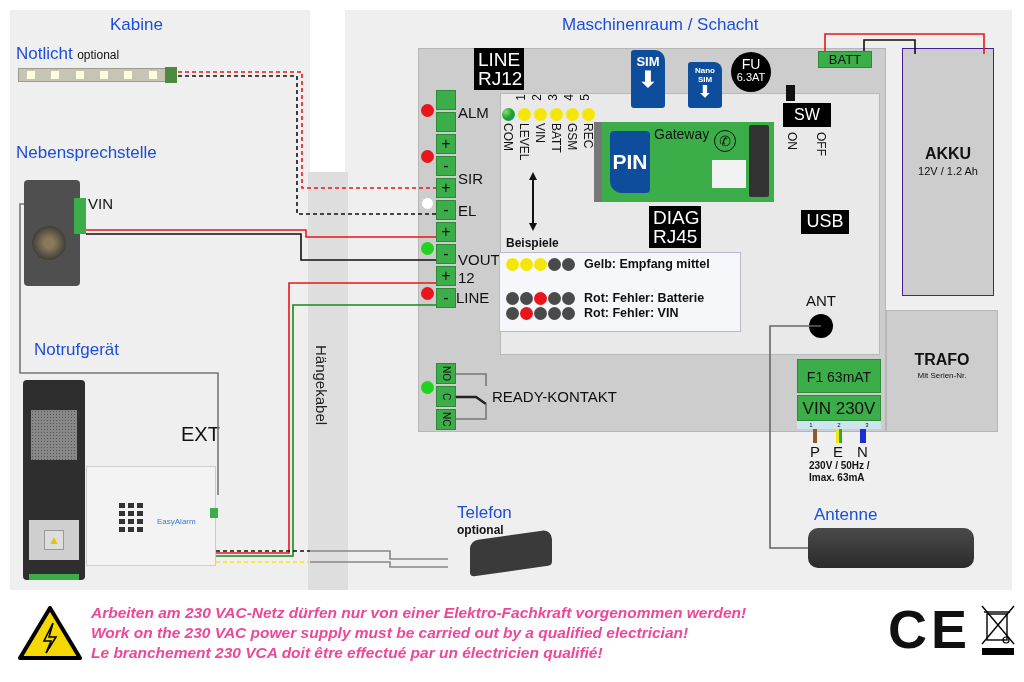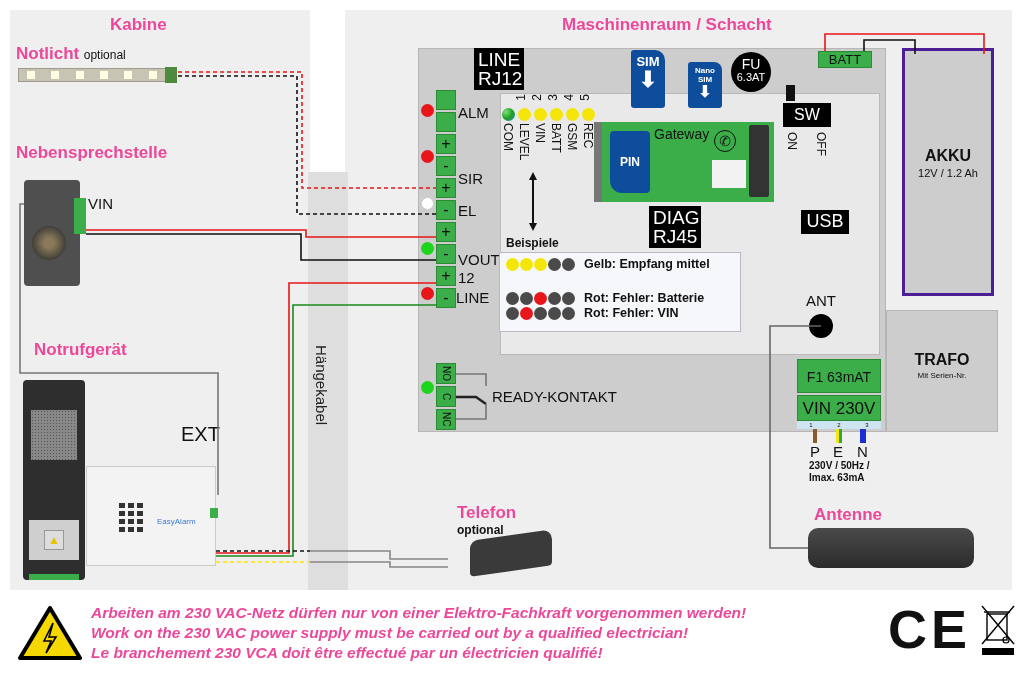--- a/index.html
+++ b/index.html
@@ -1,37 +1,37 @@
 <!DOCTYPE html>
 <html><head>
 <meta charset="utf-8">
 <style>
   * { box-sizing: border-box; margin: 0; padding: 0; }
   html, body { width: 1024px; height: 682px; background: #ffffff; overflow: hidden; }
   body { position: relative; font-family: "Liberation Sans", sans-serif; color: #111; }
   .abs { position: absolute; }
   .panel-left { left: 10px; top: 10px; width: 300px; height: 580px; background: #efefef; }
   .panel-right { left: 345px; top: 10px; width: 667px; height: 580px; background: #efefef; }
-  .title { font-weight: bold; font-size: 17px; color: #ec4899; }
+  .title { font-weight: normal; font-size: 17px; color: #1d4ed8; }
   .hang { left: 308px; top: 172px; width: 40px; height: 418px; background: #dedede; }
   .hang-label { left: 313px; top: 345px; font-size: 15px; writing-mode: vertical-rl; color: #222; }
   .enclosure { left: 418px; top: 48px; width: 468px; height: 384px; background: #cdcdcd; border: 1px solid #b6b6b6; }
   .inner { left: 500px; top: 93px; width: 380px; height: 262px; background: #e9e9e9; border: 1px solid #b9b9b9; }
   .blk { background: #000; color: #fff; font-size: 19px; line-height: 19px; text-align: center; padding: 2px 4px; }
   .term { width: 20px; height: 20px; background: #3cae49; border: 1px solid #2c8a36; color: #111; font-size: 16px; line-height: 17px; text-align: center; }
   .dot { width: 13px; height: 13px; border-radius: 50%; }
   .led { width: 13px; height: 13px; border-radius: 50%; display: inline-block; margin-right: 3px; }
   .lbl { font-size: 15px; color: #111; }
   .vert { writing-mode: vertical-rl; font-size: 12px; line-height: 12px; color: #111; }
   .example-box { left: 499px; top: 252px; width: 242px; height: 80px; background: #f6f7fb; border: 1px solid #b9b9c5; }
   .ex-row { position: absolute; left: 6px; display: flex; align-items: center; font-size: 12.5px; font-weight: bold; }
   .ex-row .leds { display: flex; margin-right: 8px; }
   .ex-row .leds span { width: 13px; height: 13px; border-radius: 50%; margin-right: 1px; }
   .sim { background: #0e4d9c; color: #fff; text-align: center; font-weight: bold; }
-  .akku { left: 902px; top: 48px; width: 92px; height: 248px; background: #cdcdcd; border: 3px solid #4c1d95; }
+  .akku { left: 902px; top: 48px; width: 92px; height: 248px; background: #cdcdcd; border: 1px solid #4c1d95; }
   .trafo { left: 886px; top: 310px; width: 112px; height: 122px; background: #cdcdcd; border: 1px solid #b6b6b6; }
   .warn { font-size: 15.5px; font-weight: bold; line-height: 20px; color: #ec4899; font-style: italic; }
   svg.wires { position: absolute; left: 0; top: 0; width: 1024px; height: 682px; pointer-events: none; }
 </style>
 </head>
 <body>
 
 <div class="abs panel-left"></div>
 <div class="abs panel-right"></div>
 <div class="abs hang"></div>
@@ -139,21 +139,21 @@
 <div class="abs" style="left:502px;top:123px;display:flex;gap:4px;">
   <span class="vert" style="width:12px;">COM</span>
   <span class="vert" style="width:12px;">LEVEL</span>
   <span class="vert" style="width:12px;">VIN</span>
   <span class="vert" style="width:12px;">BATT</span>
   <span class="vert" style="width:12px;">GSM</span>
   <span class="vert" style="width:12px;">REC</span>
 </div>
 
 <div class="abs" style="left:594px;top:122px;width:180px;height:80px;background:#3cae49;border-left:8px solid #777;">
-  <div class="abs sim" style="left:8px;top:9px;width:40px;height:62px;border-radius:4px 4px 4px 12px;font-size:12px;line-height:62px;">PIN</div>
+  <div class="abs sim" style="left:8px;top:9px;width:40px;height:62px;border-radius:4px 4px 4px 12px;font-size:21px;line-height:62px;">PIN</div>
   <div class="abs" style="left:52px;top:4px;font-size:14px;">Gateway</div>
   <div class="abs" style="left:112px;top:8px;width:22px;height:22px;border:1.5px solid #111;border-radius:50%;text-align:center;font-size:14px;line-height:20px;">✆</div>
   <div class="abs" style="left:110px;top:38px;width:34px;height:28px;background:#f2f2f2;"></div>
   <div class="abs" style="left:147px;top:3px;width:20px;height:72px;background:#333;border-radius:2px;"></div>
 </div>
 
 <div class="abs blk" style="left:649px;top:206px;width:52px;height:42px;">
   <div>DIAG</div>
   <div>RJ45</div>
 </div>

